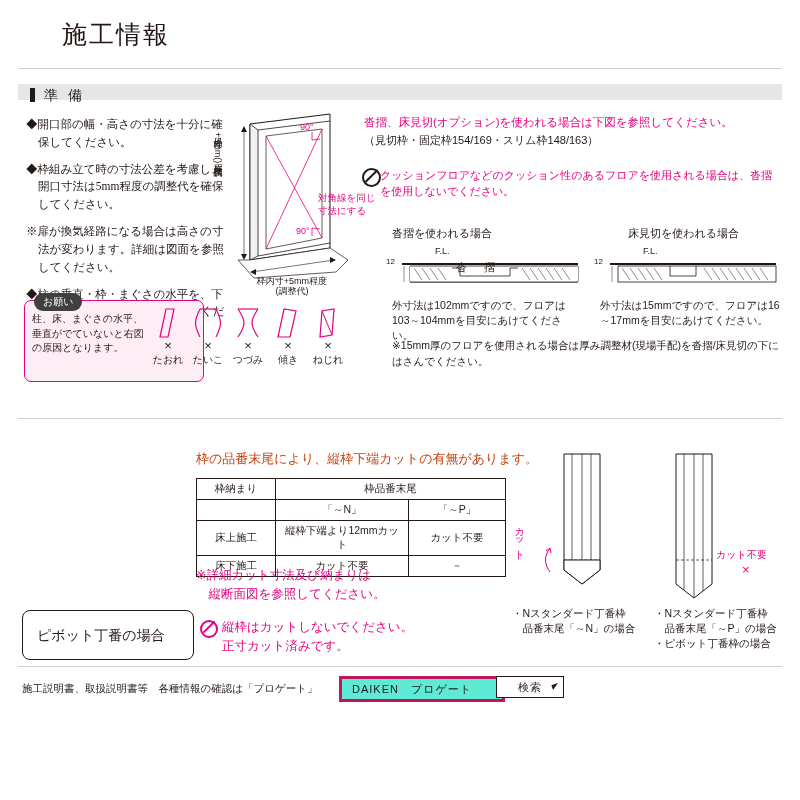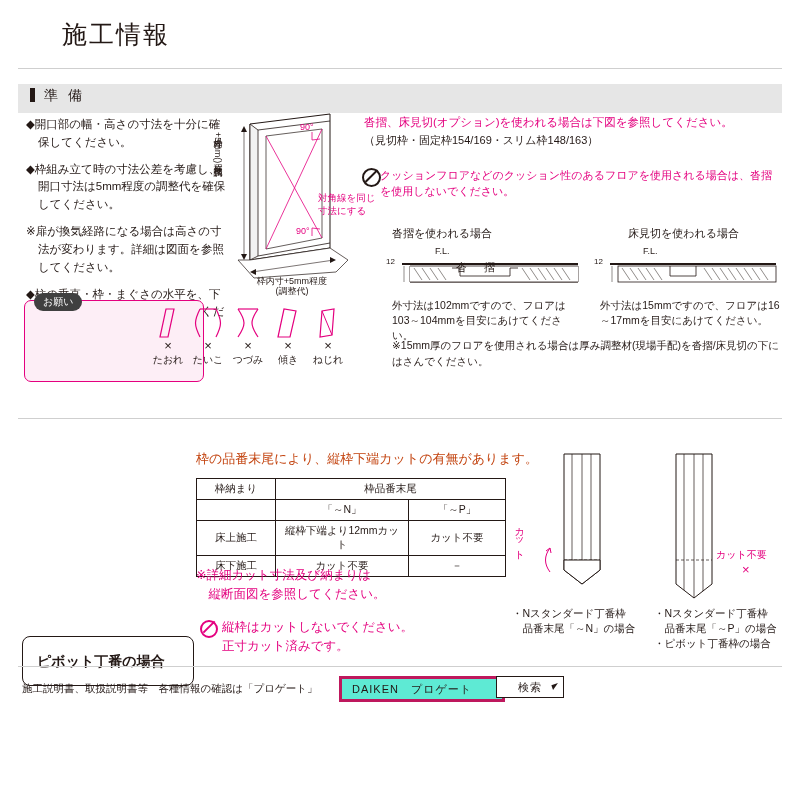--- a/index.html
+++ b/index.html
@@ -17,37 +17,37 @@
   .page-title{
     position:absolute;left:62px;top:18px;
     font-size:25px;letter-spacing:2px;color:#231815;font-weight:normal;
   }
   .rule-top{
     position:absolute;left:18px;top:68px;width:764px;height:1px;background:#cfcfcf;
   }
 
   
   .section-bar{
-    position:absolute;left:18px;top:84px;width:764px;height:29px;
+    position:absolute;left:18px;top:84px;width:764px;height:16px;
     background:#e6e6e6;
   }
   .section-bar .mark{
     position:absolute;left:12px;top:4px;width:5px;height:14px;background:#231815;
   }
   .section-bar .label{
     position:absolute;left:26px;top:3px;font-size:14px;letter-spacing:3px;color:#231815;
   }
 
   
   .prep{
     position:absolute;left:26px;top:116px;width:200px;
     font-size:11.5px;line-height:1.55;
   }
   .prep p{margin:0 0 9px 0;}
-  .prep .ind{display:block;padding-left:12px;text-indent:-12px;}
+  .prep .ind{display:block;padding-left:12px;text-indent:-12px;font-family:Liberation Serif, serif;}
 
   .onegai-box{
     position:absolute;left:24px;top:300px;width:178px;height:80px;
     border:1px solid #e4007f;border-radius:7px;background:#fdeef6;
   }
   .onegai-tag{
     position:absolute;left:34px;top:293px;
     background:#404040;color:#fff;font-size:10px;
     padding:2px 9px;border-radius:9px;
   }
@@ -246,20 +246,21 @@
     <span class="ang" style="left:92px;top:12px;">90°</span>
     <span class="ang" style="left:88px;top:116px;">90°</span>
     <span class="h-dim" style="left:34px;top:166px;width:100px;white-space:pre-line;">枠内寸+5mm程度
 (調整代)</span>
     <span class="diag-note" style="left:110px;top:82px;width:64px;white-space:pre-line;">対角線を同じ
 寸法にする</span>
   </div>
 
   <div class="onegai-box"></div>
   <div class="onegai-tag">お願い</div>
+  <div class="onegai-text">柱、床、まぐさの水平、垂直がでていないと右図の原因となります。</div>
 
   <div class="distort">
     <div class="item" style="left:0px;">
       <svg class="glyph" width="36" height="34">
         <path d="M10 32 L16 4 L24 4 L18 32 Z" fill="none" stroke="#e4007f" stroke-width="1.2"></path>
       </svg>
       <div class="x">×</div>
       <div class="cap">たおれ</div>
     </div>
     <div class="item" style="left:40px;">
@@ -359,21 +360,21 @@
       <line x1="12" y1="10" x2="12" y2="26" stroke="#231815" stroke-width="0.5"></line>
     </svg>
   </div>
   <div style="position:absolute;left:594px;top:258px;font-size:8px;line-height:1.0;">12</div>
   <div class="detail-note" style="left:600px;top:298px;width:182px;">外寸法は15mmですので、フロアは16～17mmを目安にあけてください。</div>
 
   <div class="note-star">※15mm厚のフロアを使用される場合は厚み調整材(現場手配)を沓摺/床見切の下にはさんでください。</div>
 
   <hr class="sep" style="top:418px;">
 
-  <div class="case-box" style="left:22px;top:636px;width:170px;height:48px;font-weight:bold;">
+  <div class="case-box" style="left:22px;top:610px;width:170px;height:48px;">
     <div class="t" style="left:14px;top:14px;white-space:pre-line;">ピボット丁番の場合</div>
   </div>
 
   <div class="tbl-lead">枠の品番末尾により、縦枠下端カットの有無があります。</div>
   <table class="cut">
     <tbody>
         <tr>
       <th rowspan="1" style="width:66px;">枠納まり</th>
       <th class="span" colspan="2" style="width:190px;">枠品番末尾</th>
     </tr>

